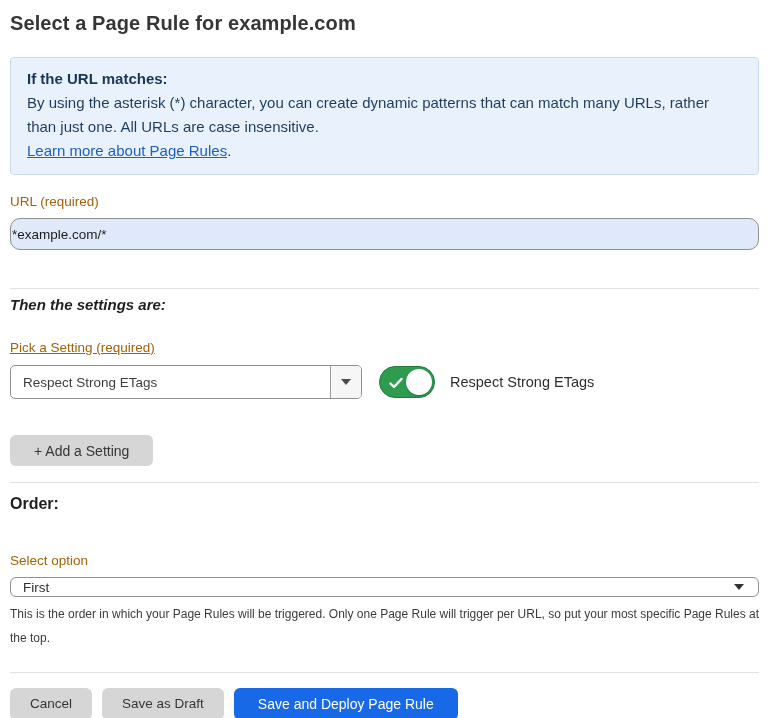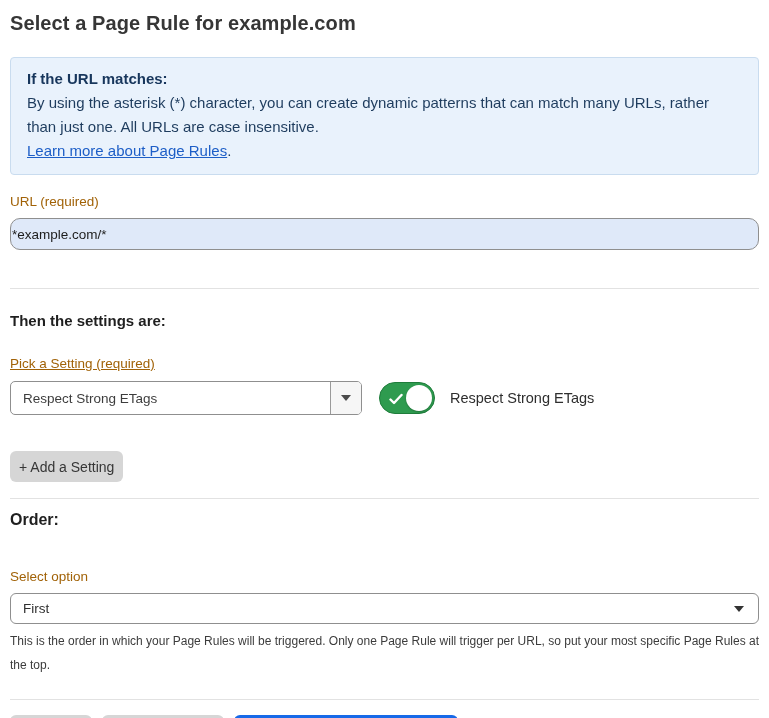--- a/index.html
+++ b/index.html
@@ -66,21 +66,21 @@
   .divider-1 { margin-top: 38px; }
   .divider-2 { margin-top: 16px; }
   .divider-3 { margin-top: 22px; }
 
   .section-heading {
     font-size: 15px;
     font-weight: 700;
     color: #1f1f1f;
     line-height: 18px;
   }
-  .settings-heading { margin-top: 23px; }
+  .settings-heading { margin-top: 7px; font-style: italic; }
   .order-heading { margin-top: 12px; font-size: 16px; }
 
   .pick-setting-label { margin-top: 26px; text-decoration: underline; }
   .select-option-label { margin-top: 40px; }
 
   .setting-row {
     margin-top: 9px;
     display: flex;
     align-items: center;
   }
@@ -157,29 +157,29 @@
     cursor: pointer;
     font-size: 13.5px;
     line-height: 1;
   }
   .btn.gray { background: #d6d6d6; color: #363636; }
   .btn.blue { background: #1769e8; color: #ffffff; }
 
   .add-btn {
     margin-top: 36px;
     height: 31px;
-    padding: 0 9px;
+    padding: 0 24px;
     background: #d9d9d9;
     font-size: 14px;
   }
 
   .select-full {
     margin-top: 8px;
     width: 749px;
-    height: 31px;
+    height: 20px;
     background: #ffffff;
     border: 1px solid #8f8f8f;
     border-radius: 6px;
     display: flex;
     align-items: center;
     justify-content: space-between;
     padding: 0 14px 0 12px;
     font-size: 13.5px;
     color: #2f2f2f;
     cursor: pointer;

